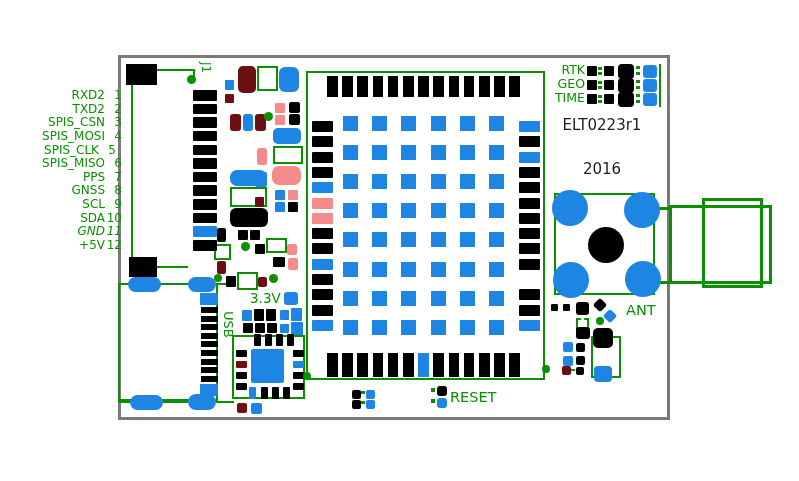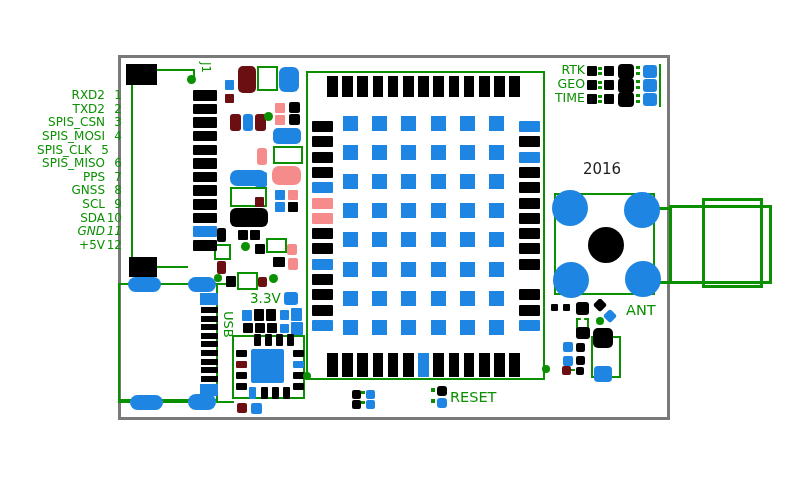--- a/index.html
+++ b/index.html
@@ -301,21 +301,21 @@
         <span class="pin-num">2</span>
       </div>
       <div class="pin-row" style="position: absolute; left: 18px; top: 115.28px;">
         <span class="pin-name">SPIS_CSN</span>
         <span class="pin-num">3</span>
       </div>
       <div class="pin-row" style="position: absolute; left: 18px; top: 128.92px;">
         <span class="pin-name">SPIS_MOSI</span>
         <span class="pin-num">4</span>
       </div>
-      <div class="pin-row" style="position: absolute; left: 5px; top: 142.56px;">
+      <div class="pin-row" style="position: absolute; left: 12px; top: 142.56px;">
         <span class="pin-name">SPIS_CLK</span>
         <span class="pin-num">5</span>
       </div>
       <div class="pin-row" style="position: absolute; left: 18px; top: 156.2px;">
         <span class="pin-name">SPIS_MISO</span>
         <span class="pin-num">6</span>
       </div>
       <div class="pin-row" style="position: absolute; left: 18px; top: 169.84px;">
         <span class="pin-name">PPS</span>
         <span class="pin-num">7</span>
@@ -369,19 +369,20 @@
       <div style="position: absolute; left: 598px; top: 95px; width: 4px; height: 3px; background: rgb(10, 144, 0);"></div>
       <div style="position: absolute; left: 598px; top: 100px; width: 4px; height: 3px; background: rgb(10, 144, 0);"></div>
       <div style="position: absolute; left: 604px; top: 94px; width: 10px; height: 10px; background: rgb(0, 0, 0); border-radius: 1px;"></div>
       <div style="position: absolute; left: 618px; top: 92px; width: 16px; height: 15px; background: rgb(0, 0, 0); border-radius: 4px;"></div>
       <div style="position: absolute; left: 636px; top: 94px; width: 4px; height: 3px; background: rgb(10, 144, 0);"></div>
       <div style="position: absolute; left: 636px; top: 100px; width: 4px; height: 3px; background: rgb(10, 144, 0);"></div>
       <div style="position: absolute; left: 643px; top: 93px; width: 14px; height: 13px; background: rgb(30, 133, 226); border-radius: 3px;"></div>
       <div style="position: absolute; left: 659px; top: 92px; width: 2px; height: 15px; background: rgb(10, 144, 0);"></div>
     </div>
 
+  <div class="txt dark" id="t-part">ELT0223r1</div>
   <div class="txt dark" id="t-year">2016</div>
   <div class="txt green" id="t-ant">ANT</div>
   <div class="txt green" id="t-reset">RESET</div>
   <div class="txt green" id="t-v33">3.3V</div>
   <div class="txt green vert" id="t-usb">USB</div>
   <div class="txt green vert" id="t-j1">J1</div>
 </div>
 
 </body></html>

